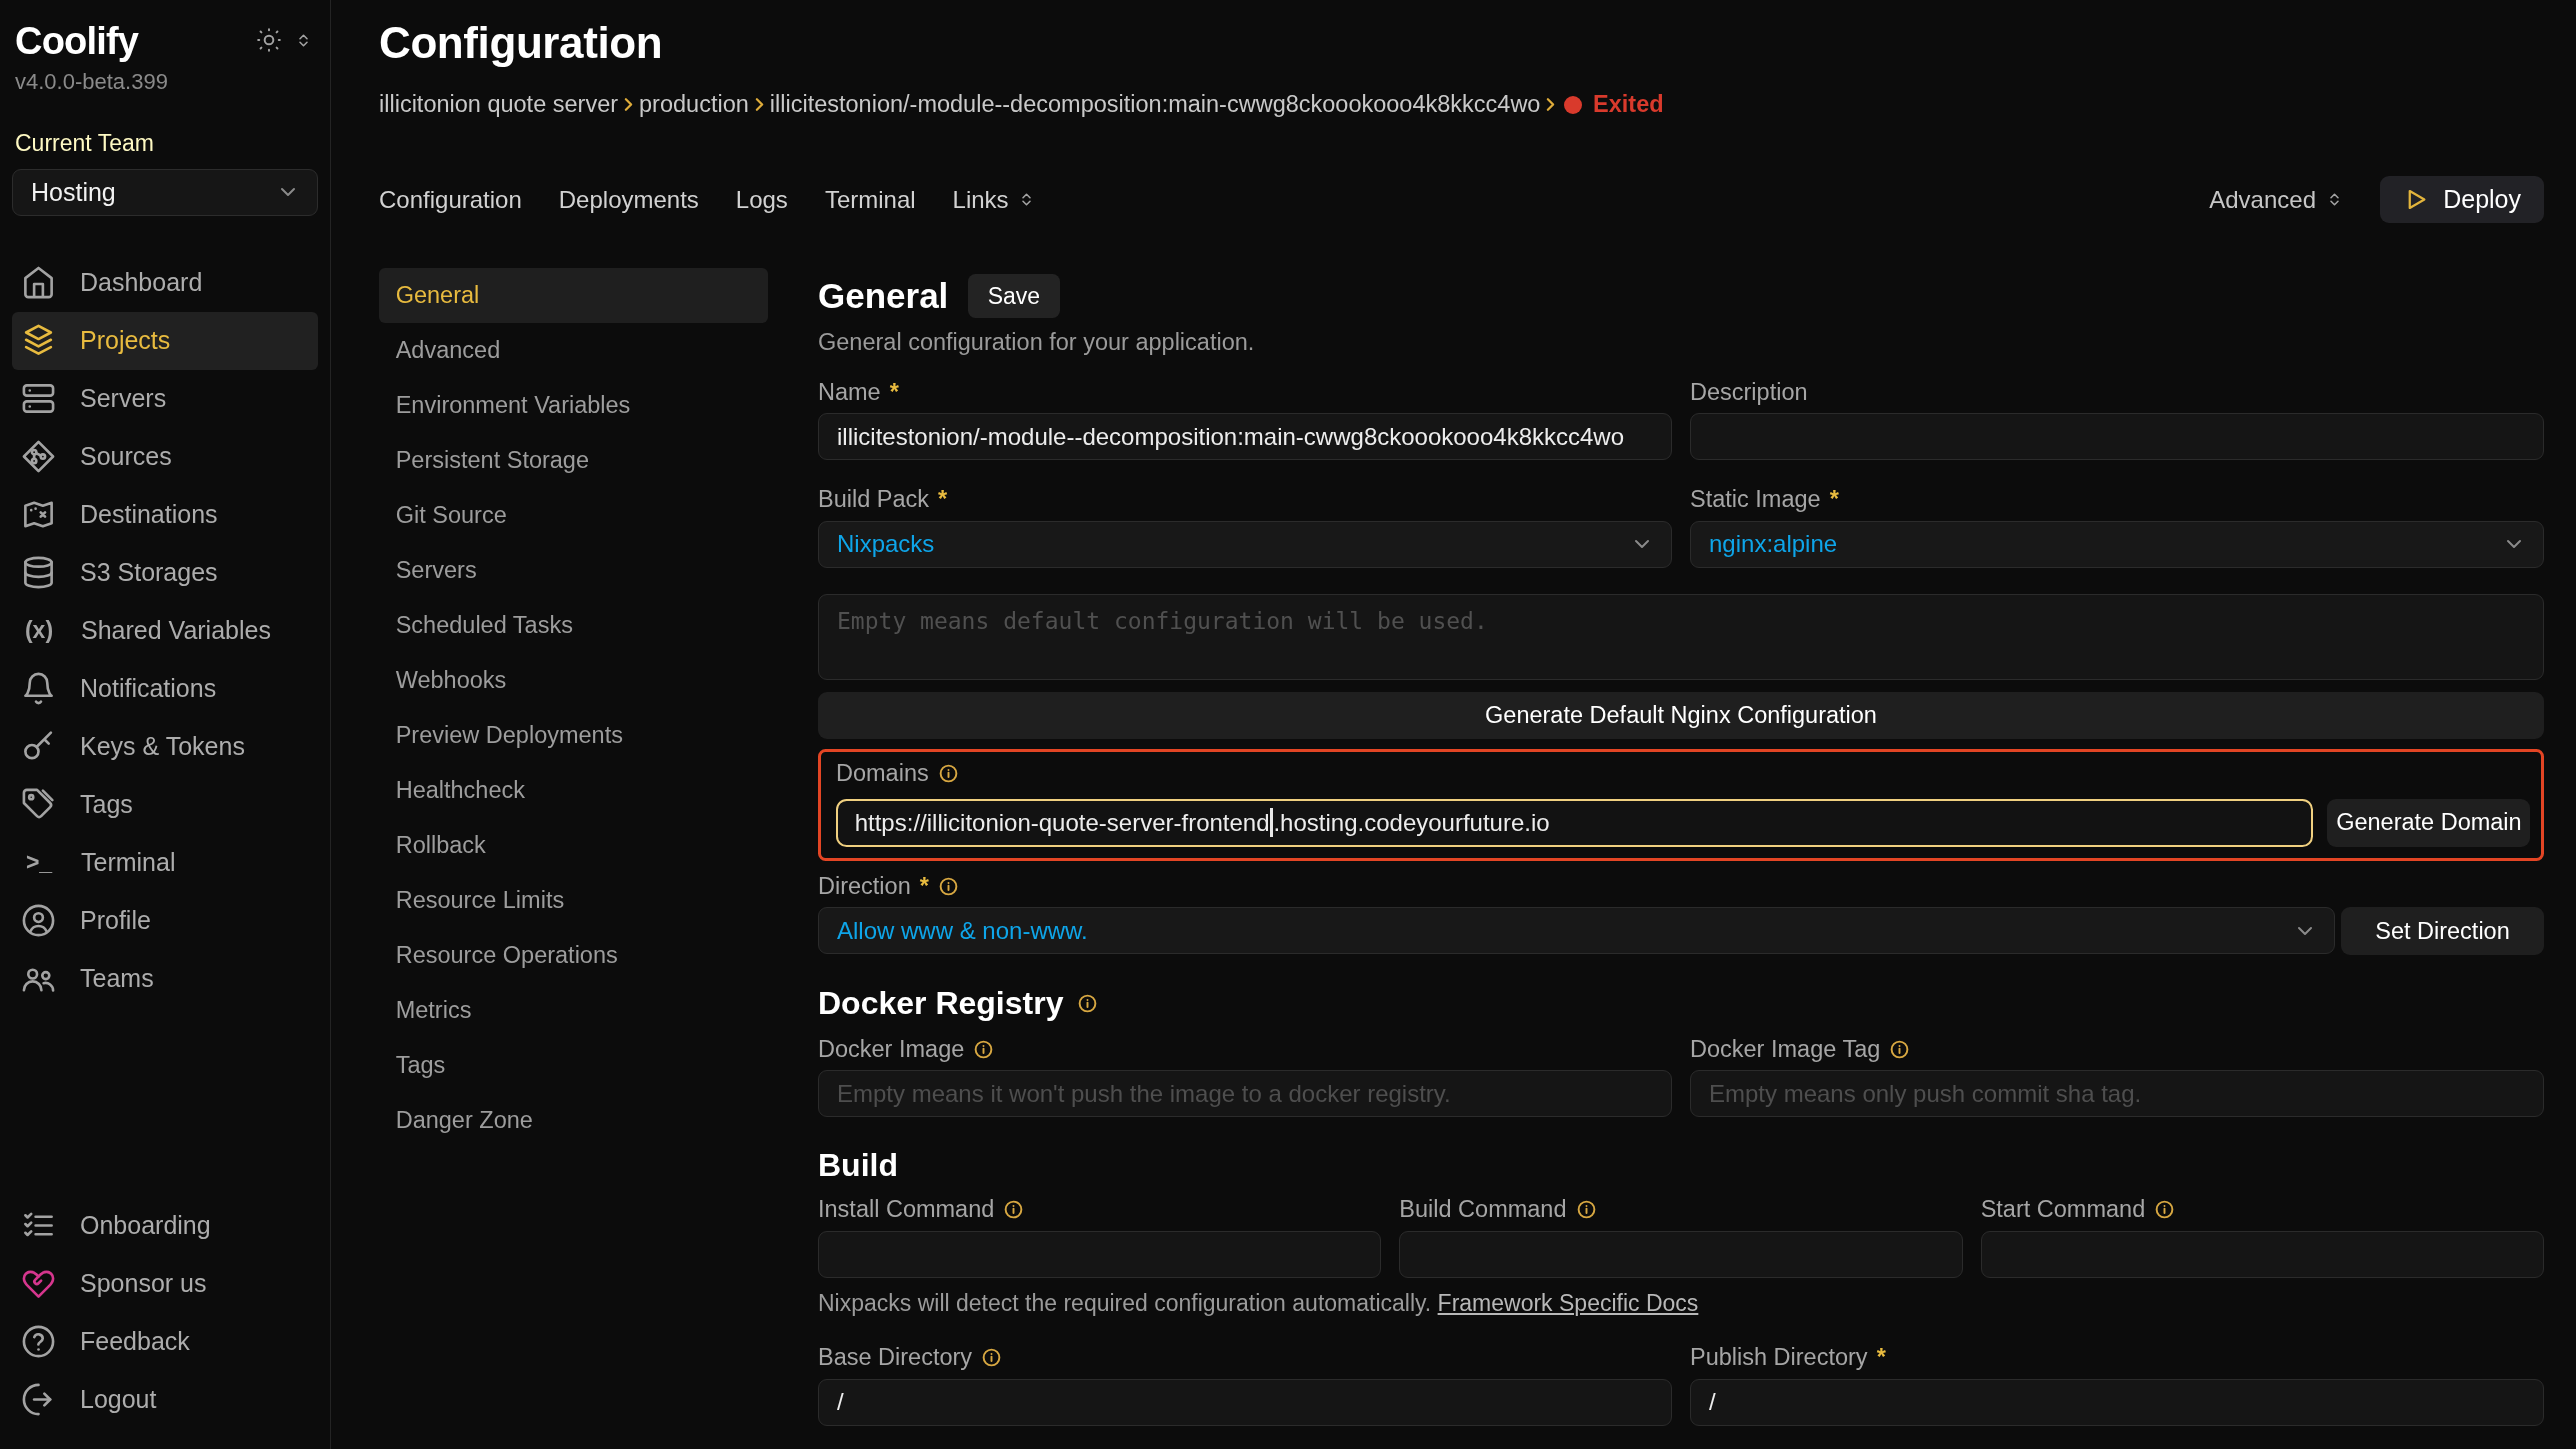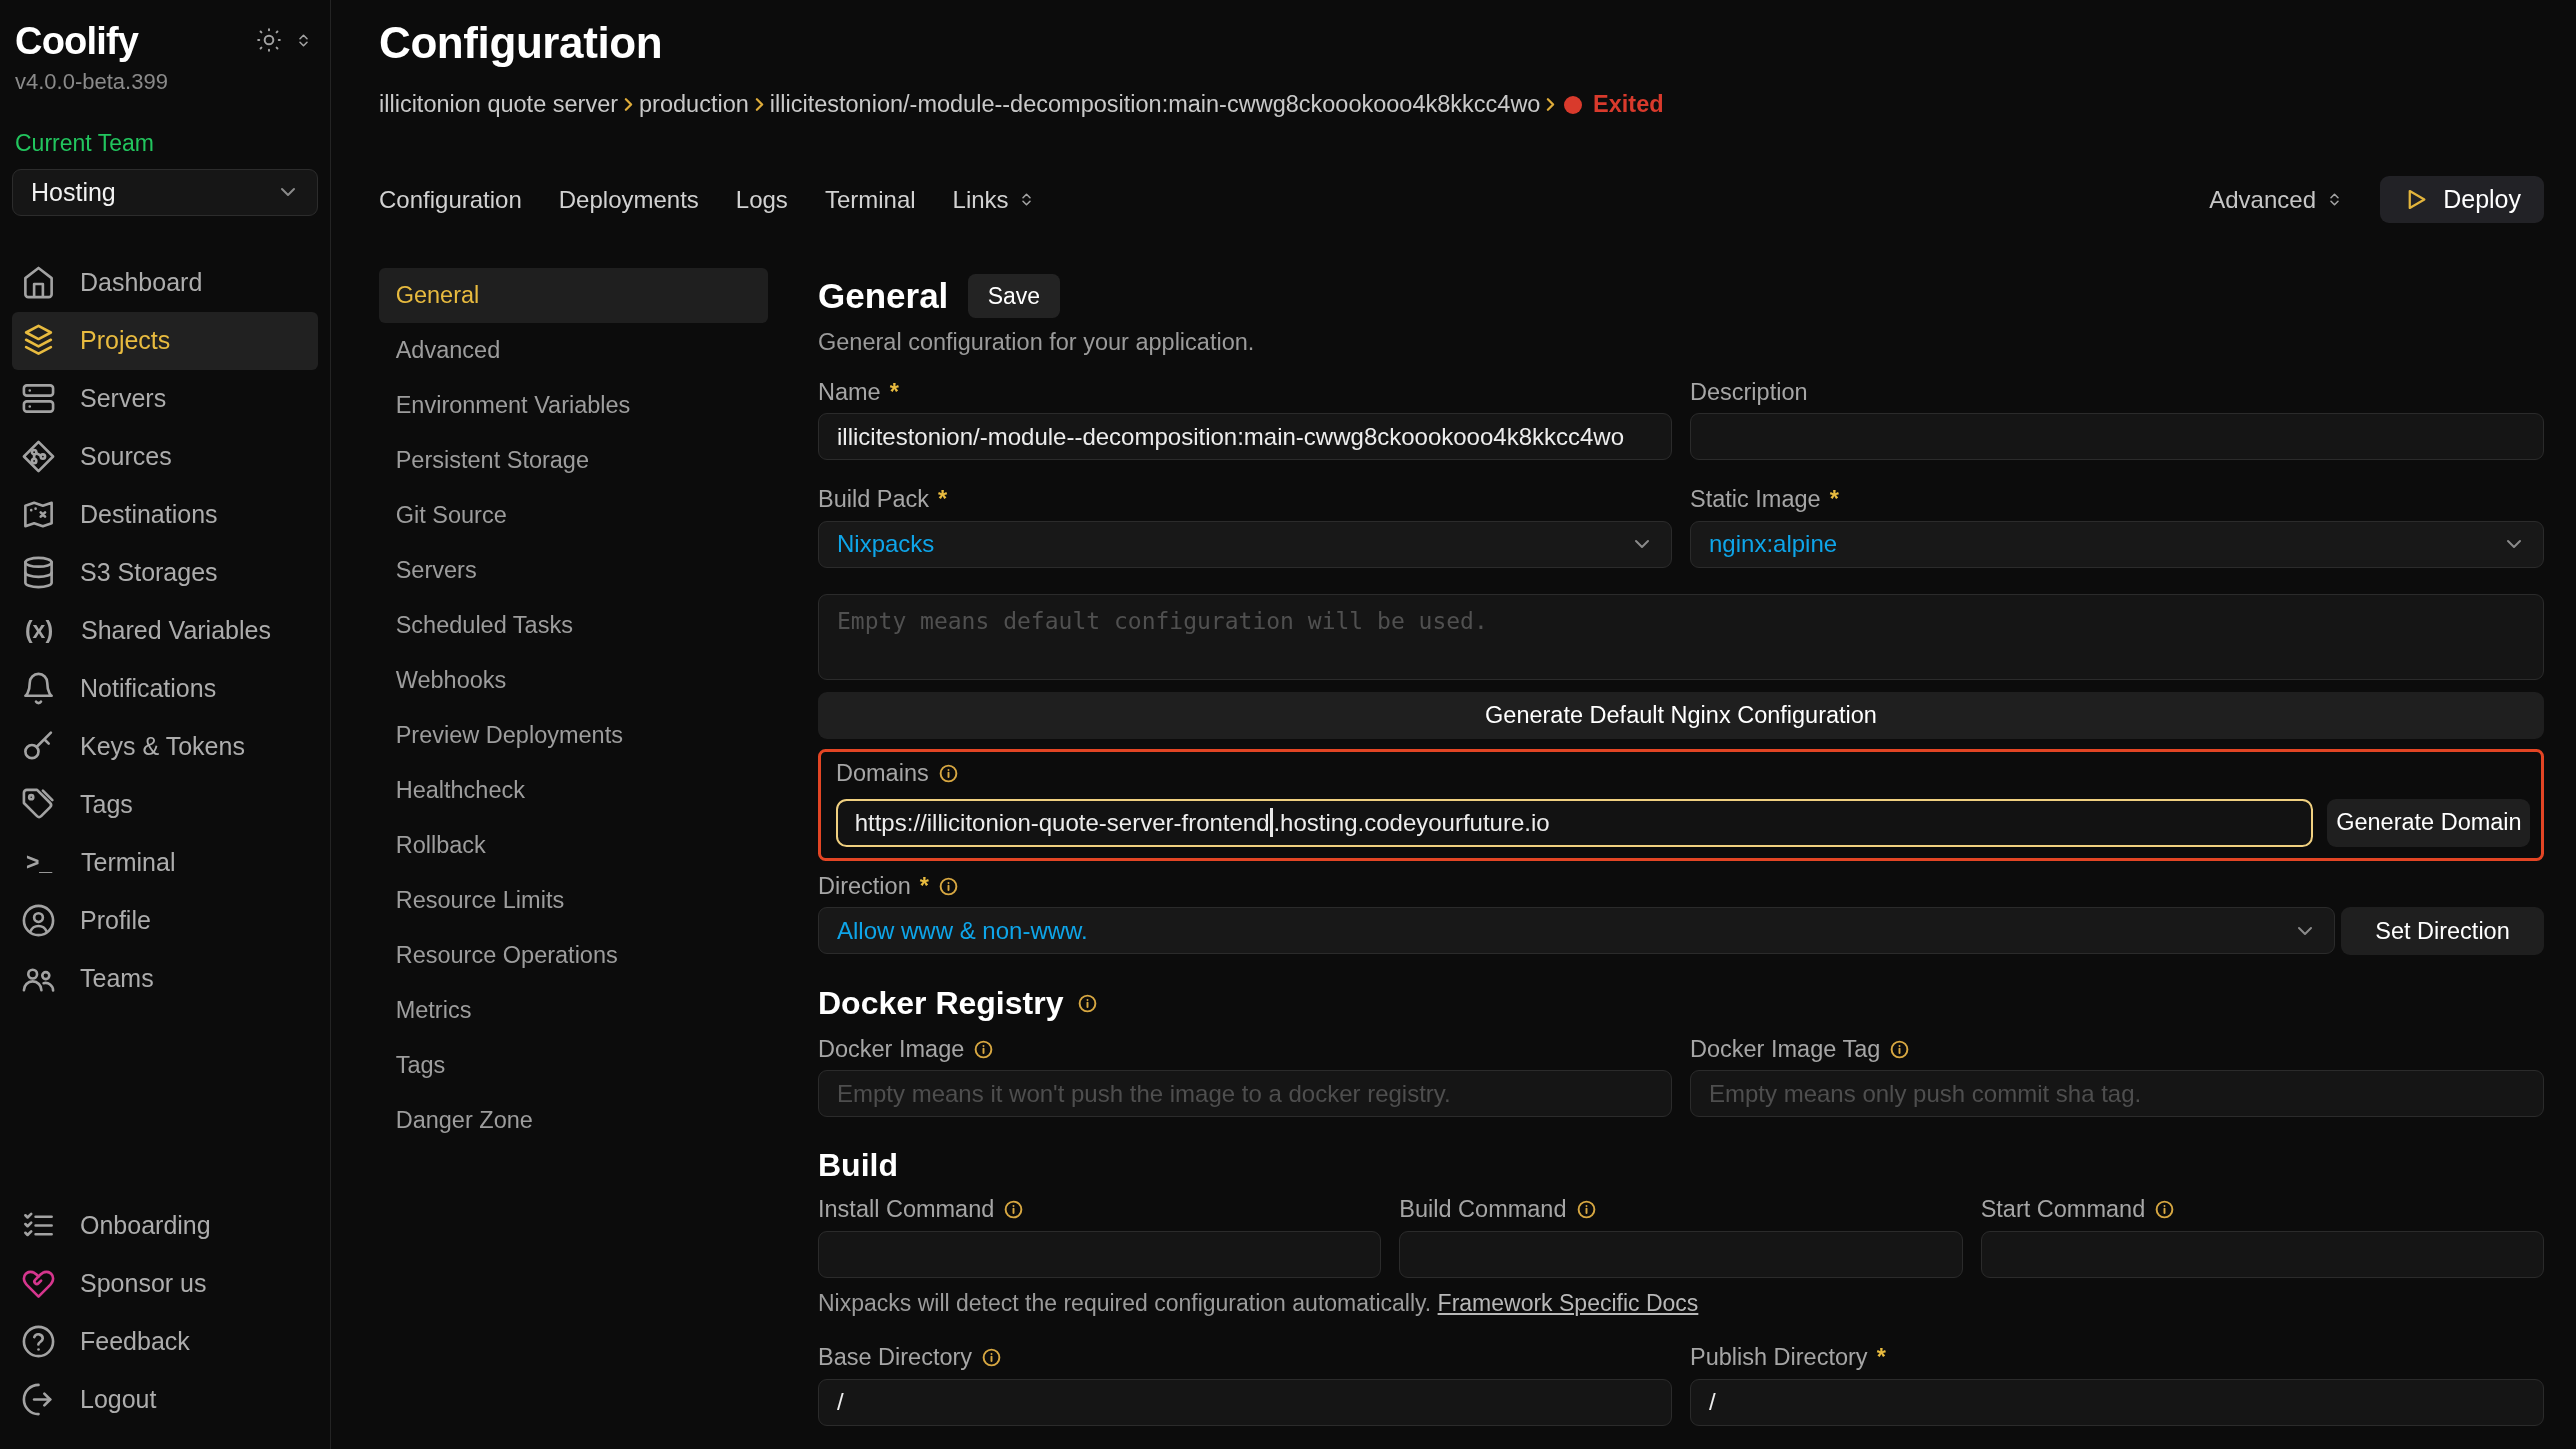--- a/index.html
+++ b/index.html
@@ -7,21 +7,21 @@
     font-family:"Liberation Sans", sans-serif; color:#e8e8e8; }
   body { display:flex; }
 
   
   .sidebar { width:331px; min-width:331px; height:100%; border-right:1.5px solid #242424;
     display:flex; flex-direction:column; padding:19.7px 12px 21px 12px; background:#0c0c0c; }
   .logo-row { display:flex; align-items:flex-start; justify-content:space-between; padding:0 4.5px 0 3px; }
   .logo { font-size:38px; font-weight:800; color:#ffffff; letter-spacing:-0.8px; }
   .logo-icons { display:flex; align-items:center; gap:10.6px; margin-top:7.6px; }
   .version { font-size:22px; color:#8a8a8a; padding-left:3px; margin-top:6px; }
-  .team-label { font-size:23px; color:#22c55e; padding-left:3px; margin-top:35px; }
+  .team-label { font-size:23px; color:#fef9c3; padding-left:3px; margin-top:35px; }
   .team-select { margin-top:12px; height:47px; background:#161616; border:1.5px solid #2c2c2c;
     border-radius:9px; display:flex; align-items:center; justify-content:space-between;
     padding:0 16.7px 0 18px; cursor:pointer; }
   .team-select span { font-size:25px; color:#f2f2f2; }
   .side-nav { margin-top:38px; display:flex; flex-direction:column; }
   .nav-item { height:58px; display:flex; align-items:center; gap:24px; padding:0 7.6px 0 9px;
     border-radius:6px; color:#adadad; cursor:pointer; }
   .nav-item .glyph { width:36px; text-align:center; font-weight:700; font-size:23px; color:#a3a3a3; }
   .nav-item span.lab { font-size:25px; }
   .nav-item.active { background:#212121; color:#e8bb3f; }

